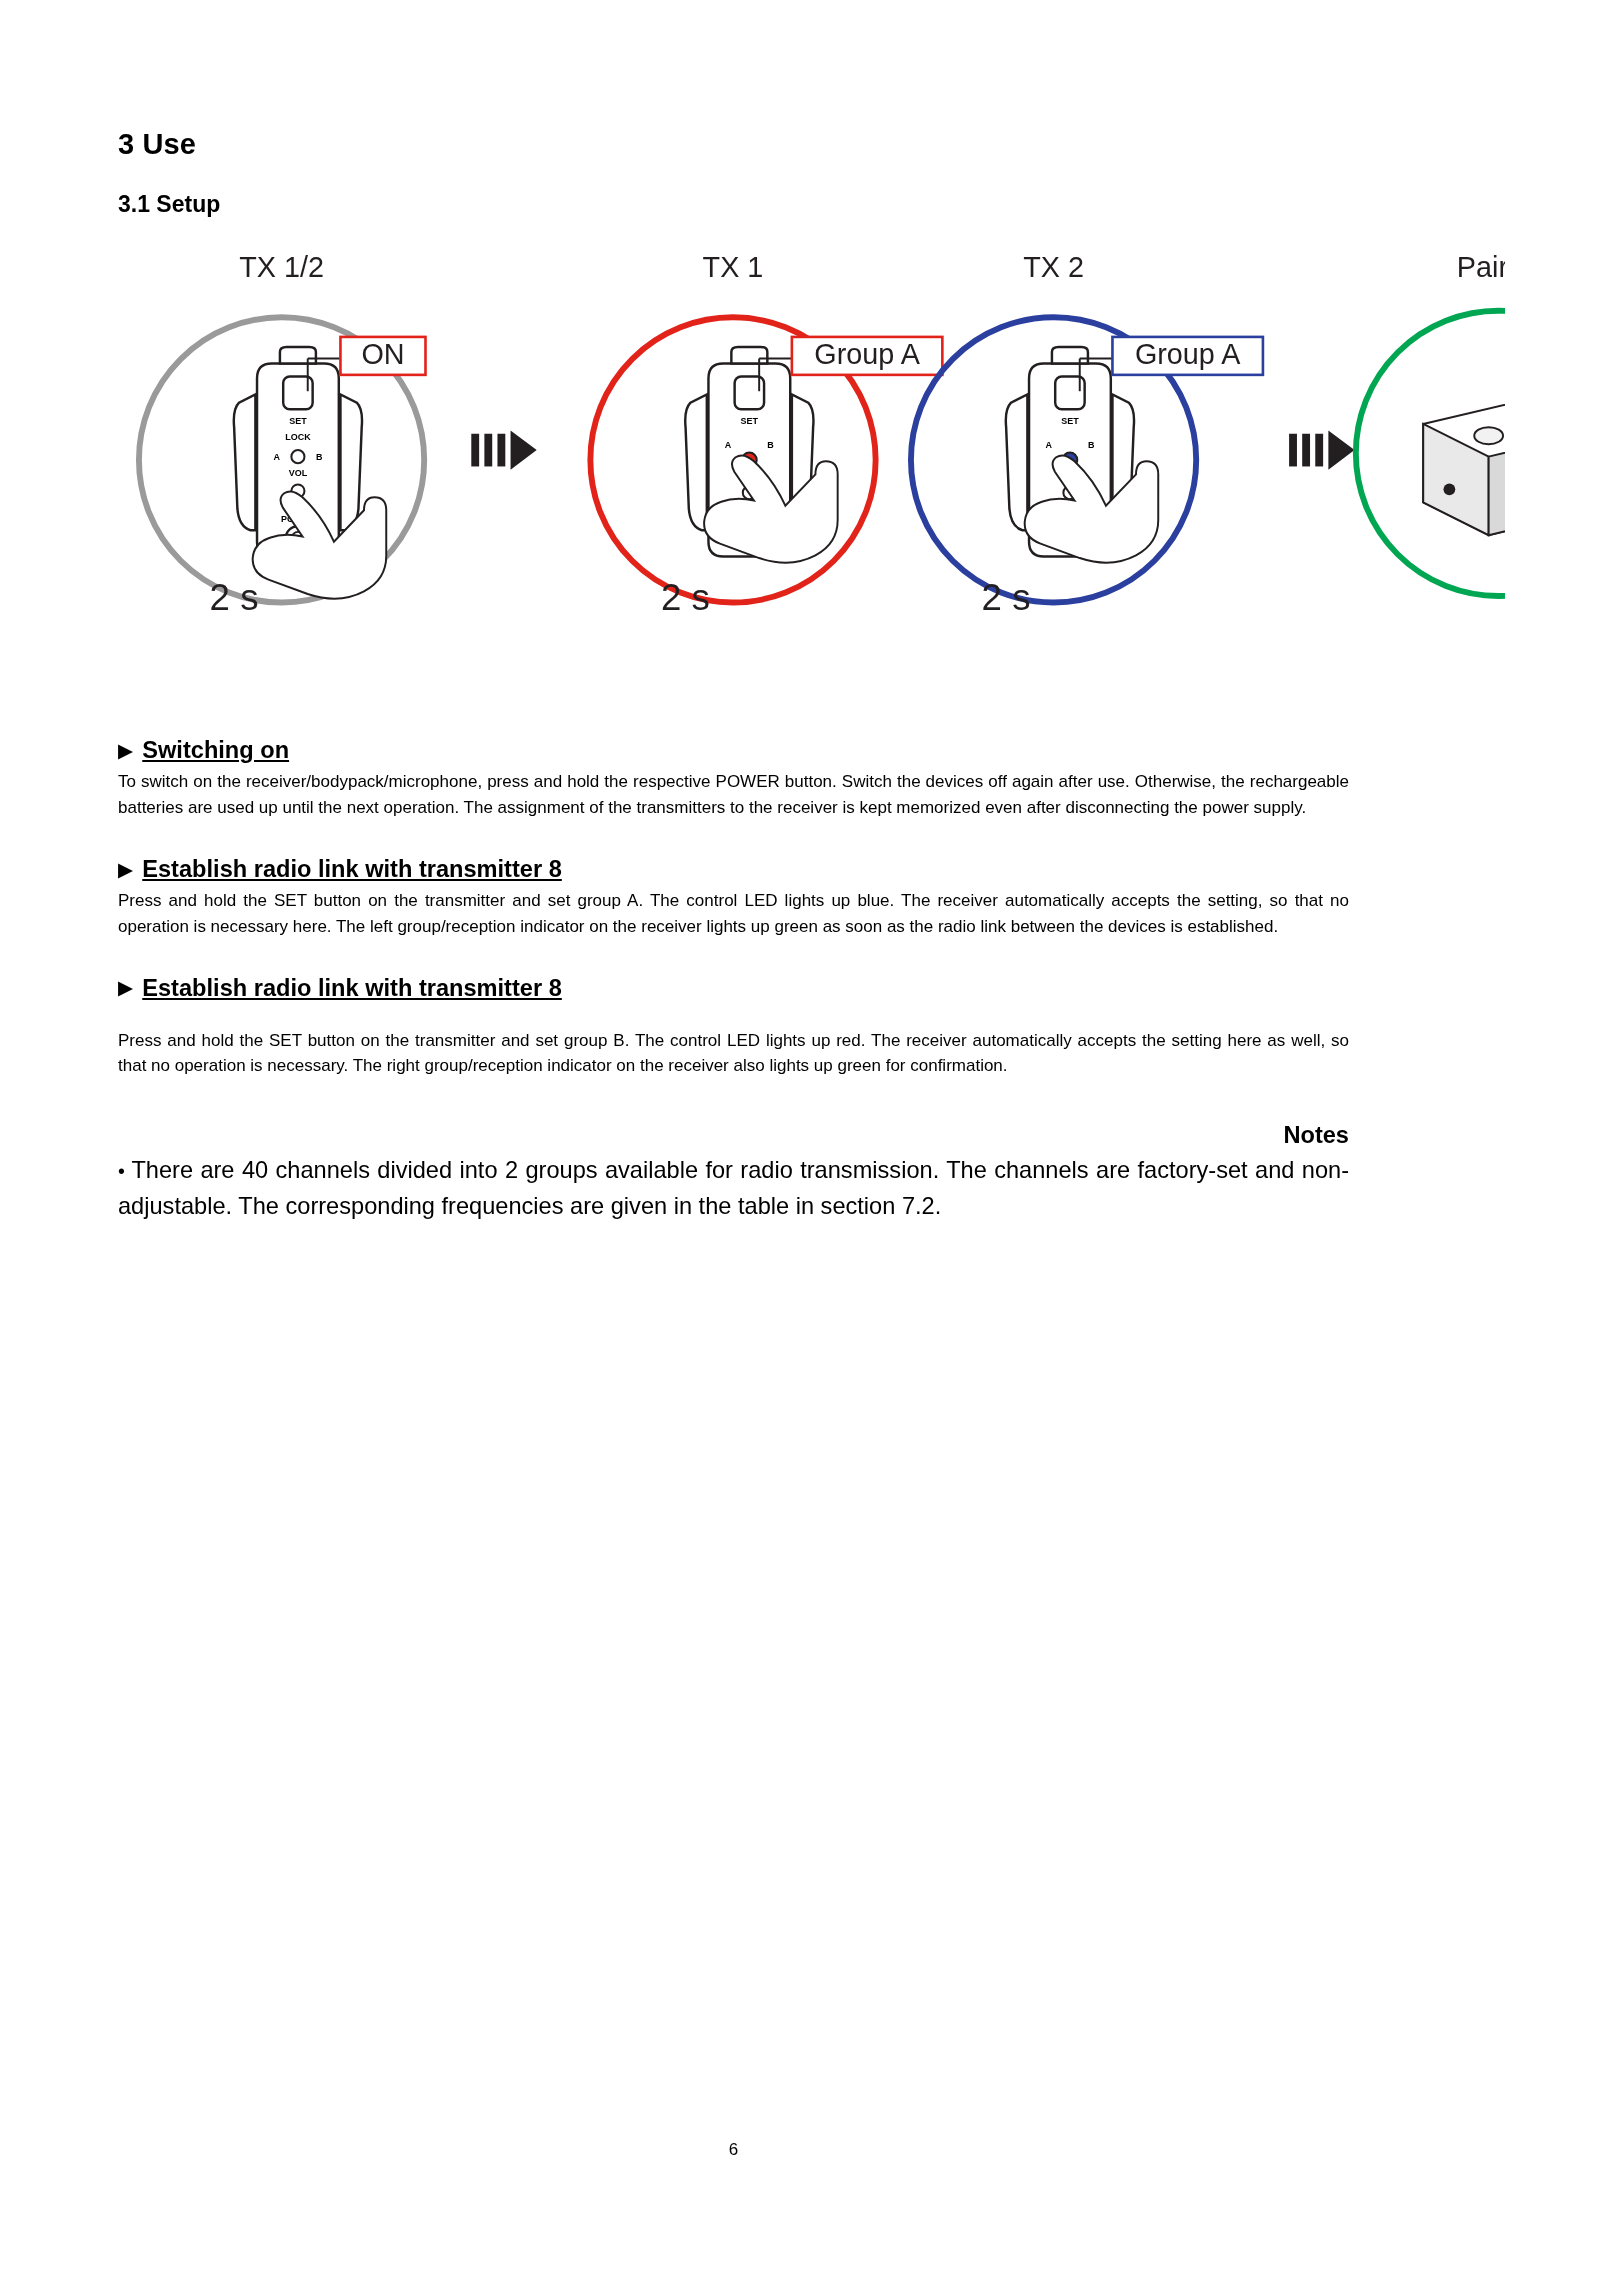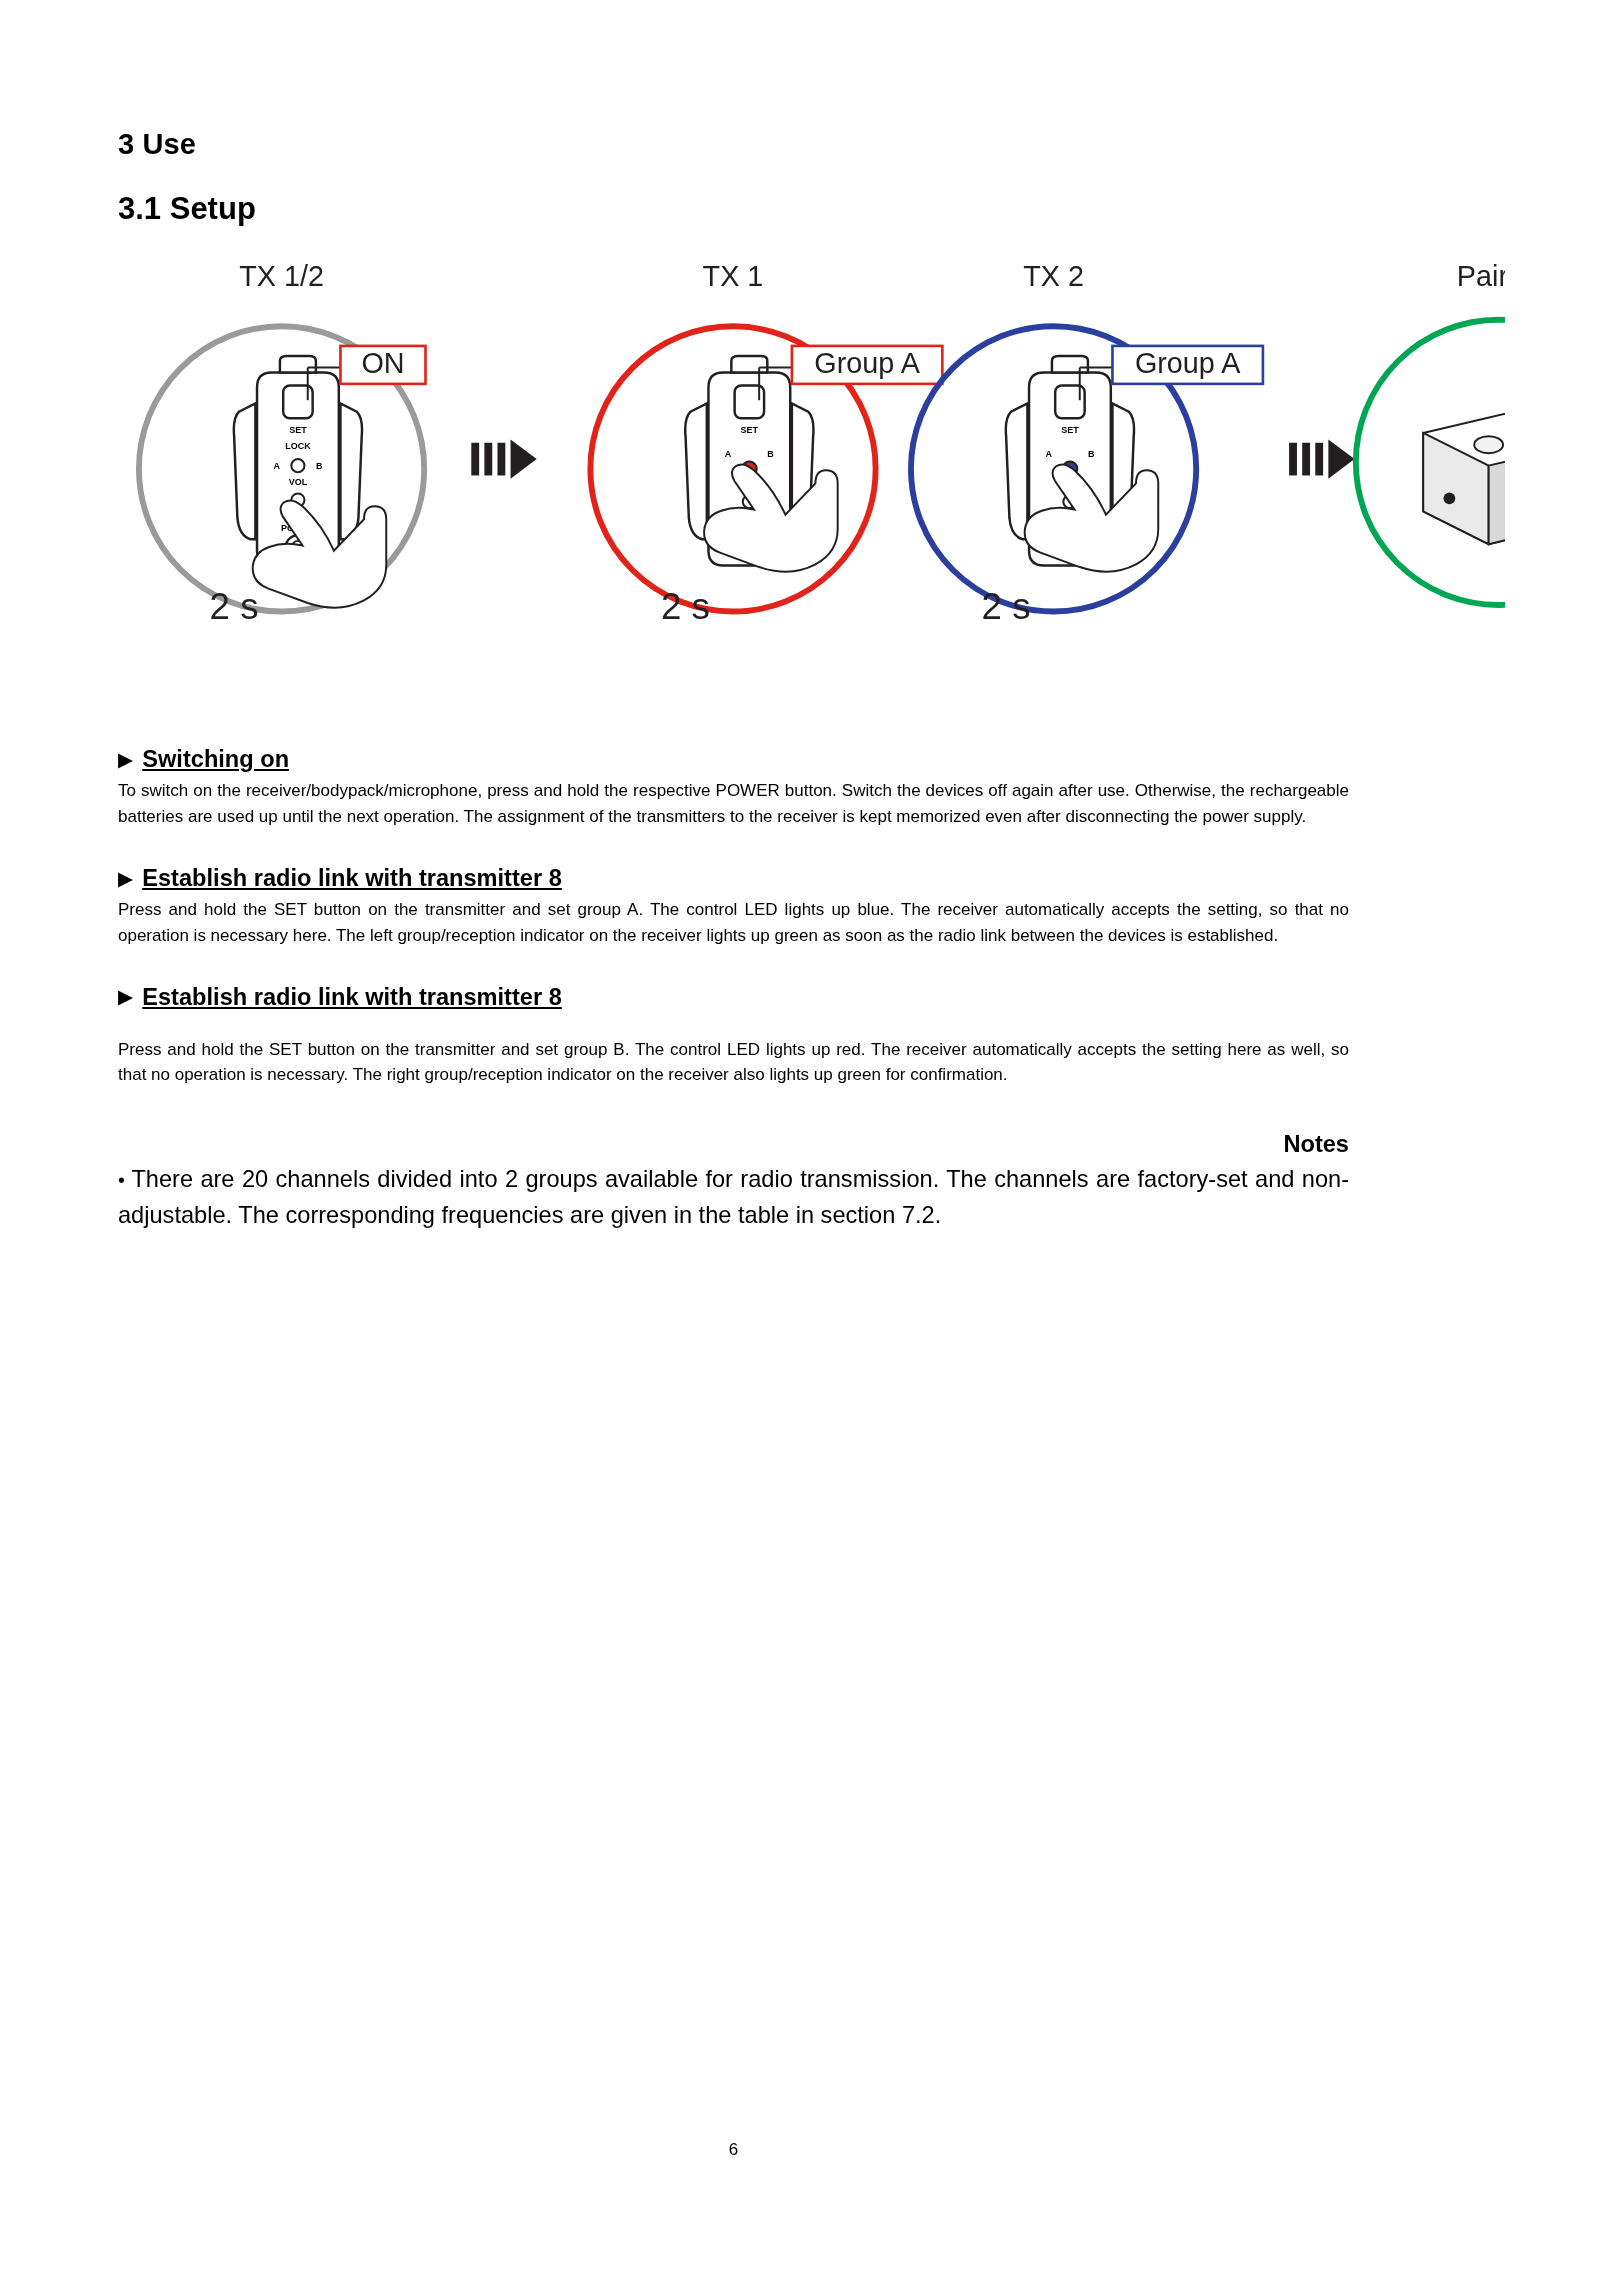--- a/index.html
+++ b/index.html
@@ -23,21 +23,21 @@
     box-sizing: border-box;
     padding: 128px 118px 0 118px;
   }
   h1.section-title {
     font-size: 29px;
     font-weight: bold;
     margin: 0 0 0 0;
     letter-spacing: 0.1px;
   }
   h2.subsection-title {
-    font-size: 31px;
+    font-size: 23px;
     font-weight: bold;
     margin: 30px 0 0 0;
   }
   .figure {
     margin: 26px 8px 0 0;
     width: 1387px;
     height: 458px;
     position: relative;
   }
   .figure svg { display: block; }
@@ -276,18 +276,18 @@
   <div class="heading-row">
     <span class="tri">▶</span>
     <span class="heading-text">Establish radio link with transmitter 8</span>
   </div>
   <div class="spacer-lg"></div>
   <p class="body tight">Press and hold the SET button on the transmitter and set group B. The control LED lights up red. The receiver automatically accepts the setting here as well, so that no operation is necessary. The right group/reception indicator on the receiver also lights up green for confirmation.</p>
 
   <div class="notes-title">Notes</div>
 
   <p class="note-item">
-    <span class="bullet">•</span><span>There are 20 channels divided into 2 groups available for radio transmission. The channels are factory-set and non-adjustable. The corresponding frequencies are given in the table in section 7.2.</span>
+    <span class="bullet">•</span><span>There are 40 channels divided into 2 groups available for radio transmission. The channels are factory-set and non-adjustable. The corresponding frequencies are given in the table in section 7.2.</span>
   </p>
 
   <div class="page-number">6</div>
 </div>
 
 
 </body></html>

